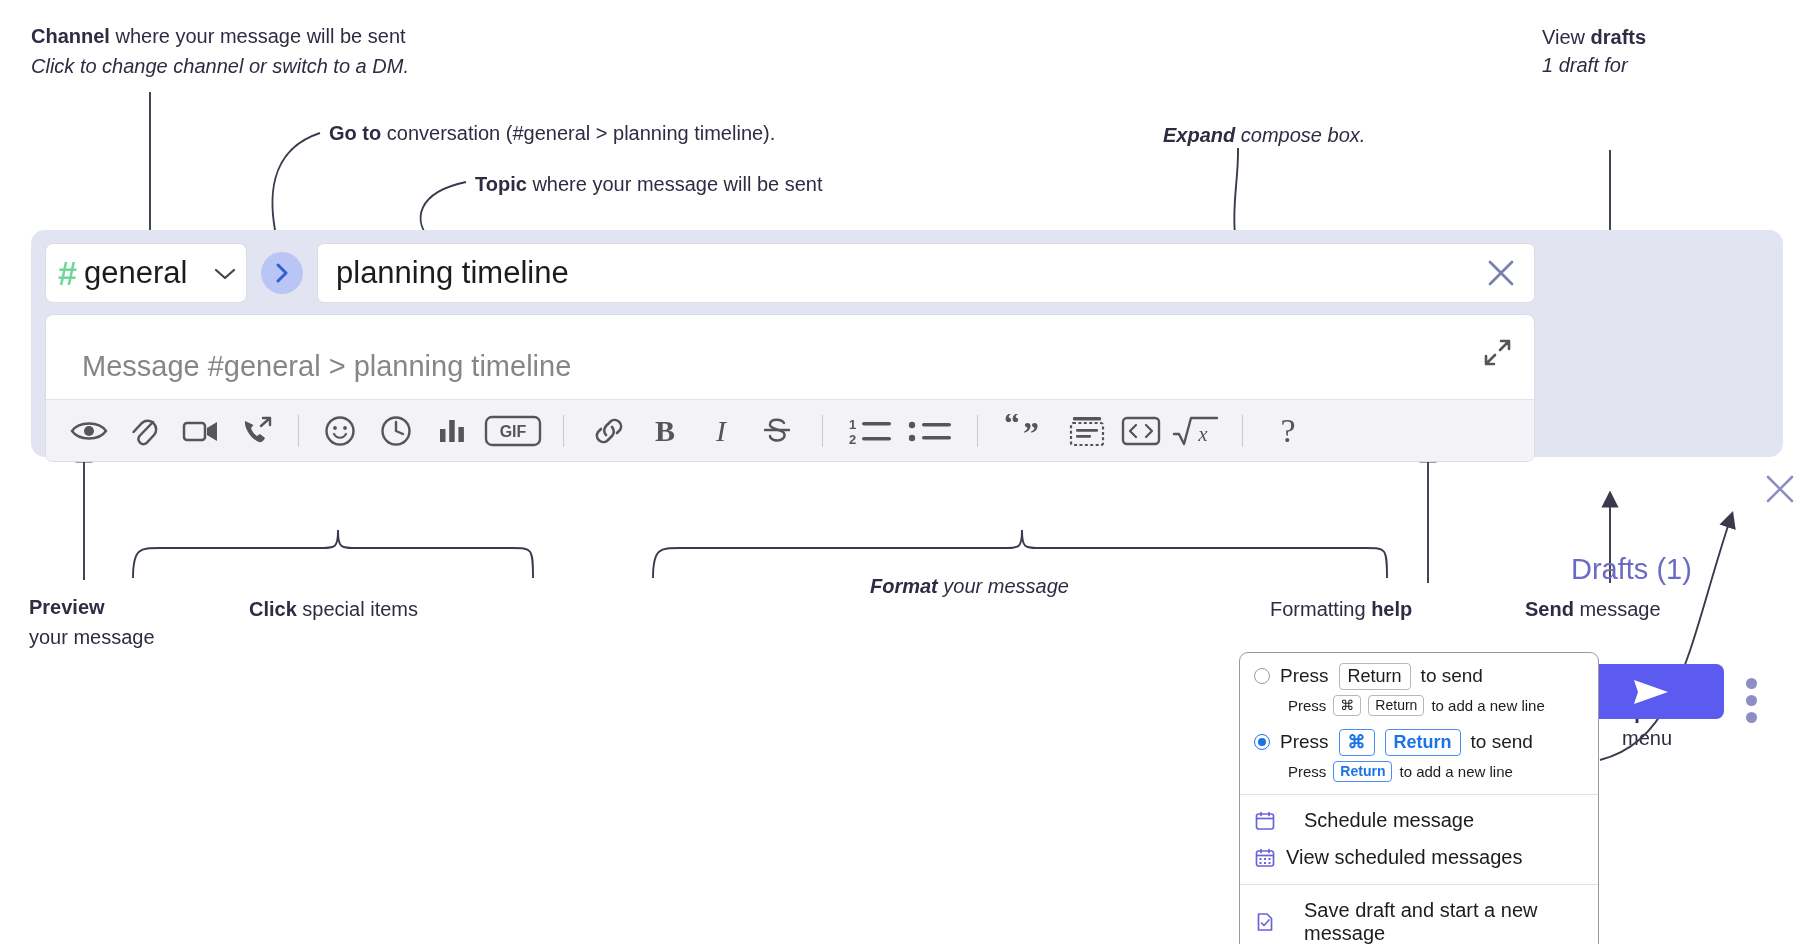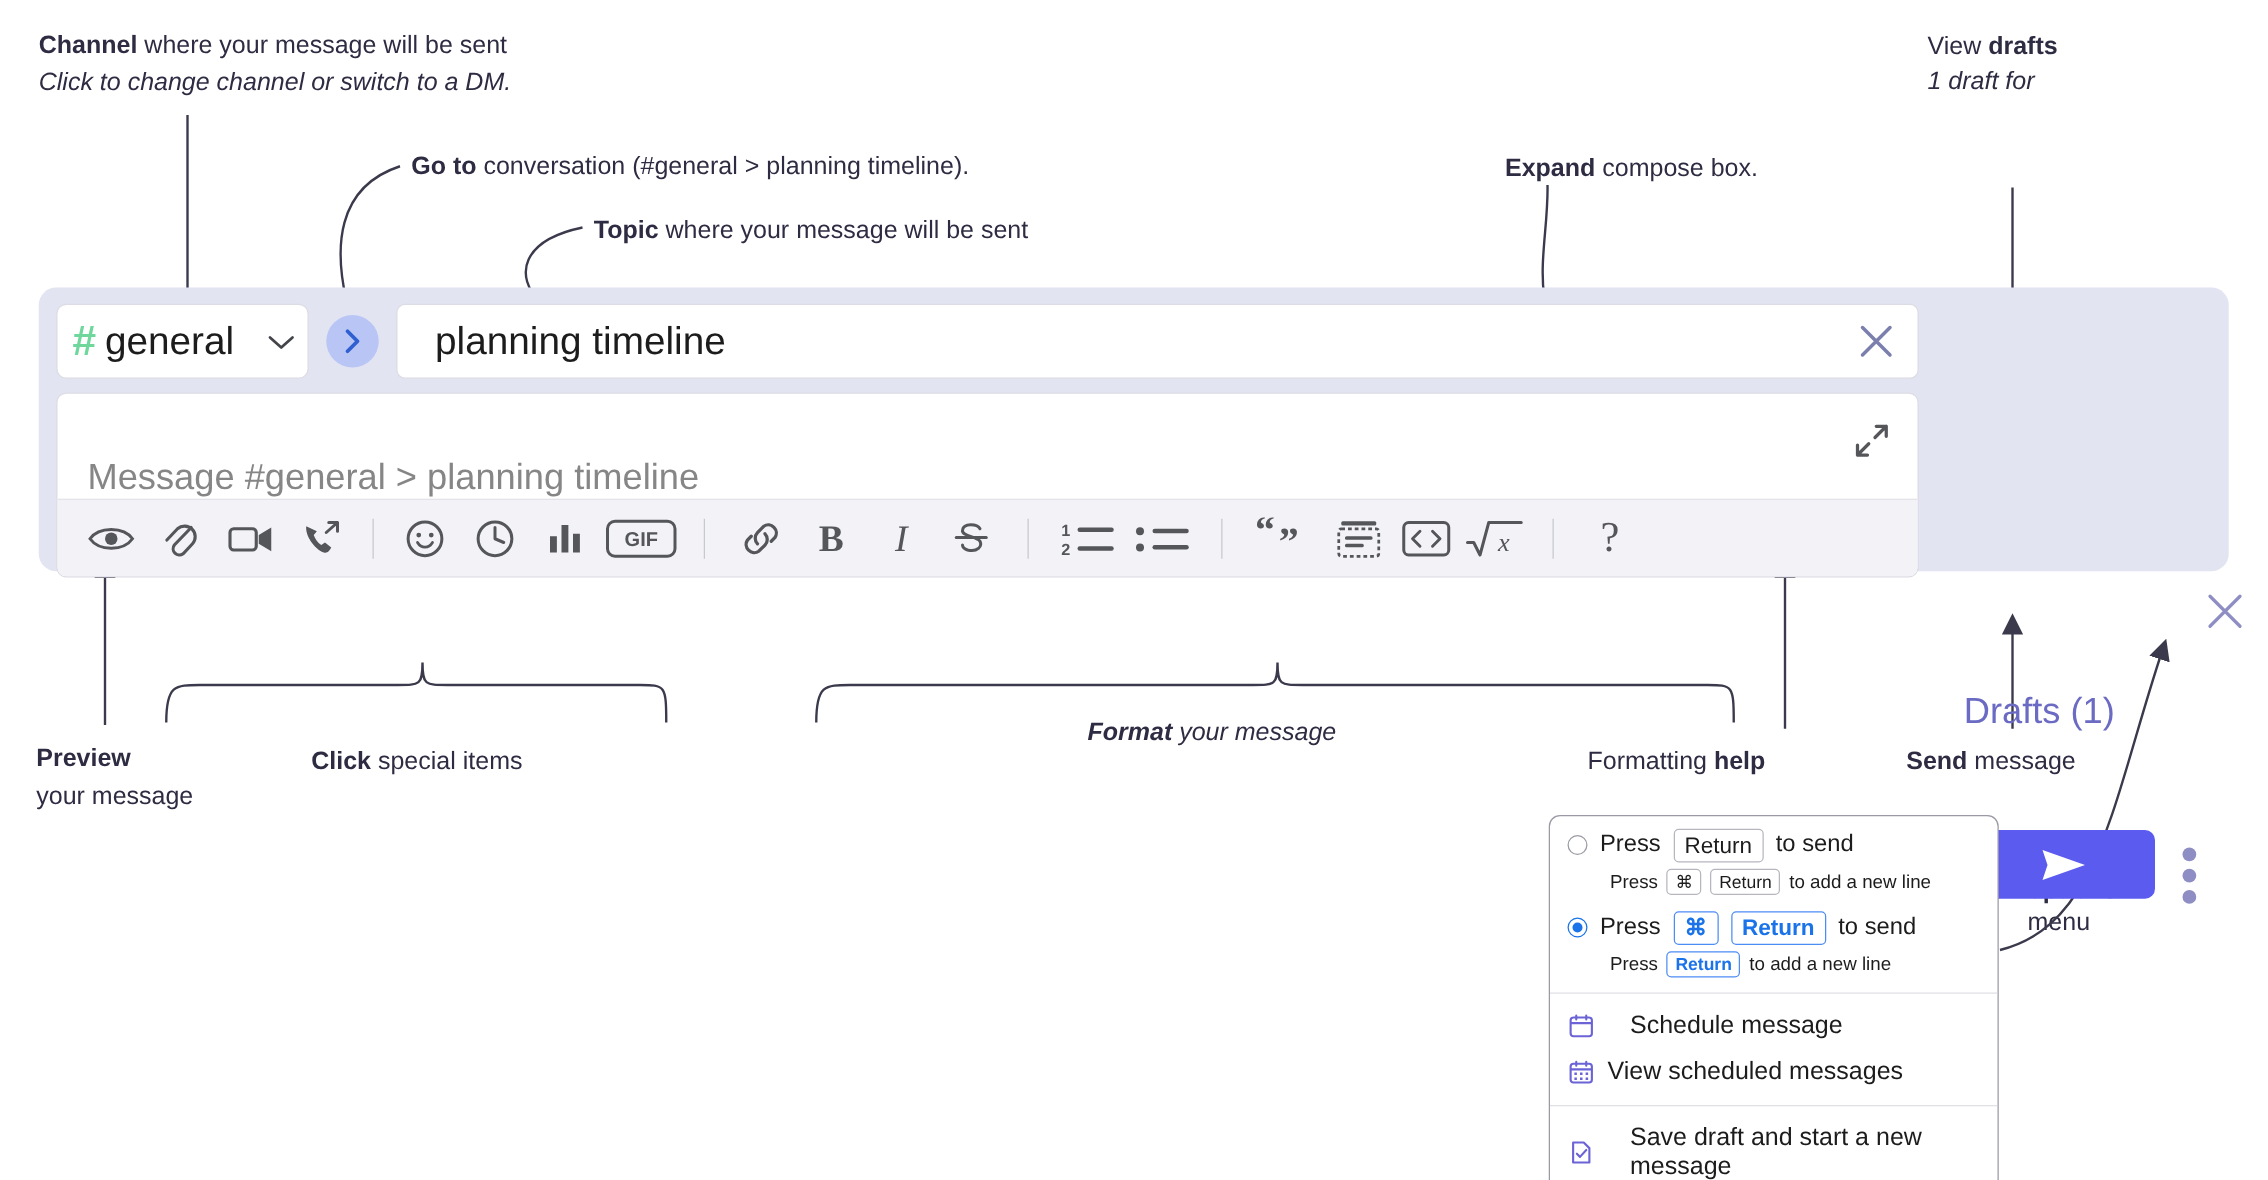--- a/index.html
+++ b/index.html
@@ -39,28 +39,28 @@
   .chev{margin-left:auto;width:20px;height:12px;position:relative;}
   .chev svg{display:block;}
   .goto-btn{
     width:42px;height:42px;border-radius:50%;background:#b9c6f5;
     display:flex;align-items:center;justify-content:center;margin:0 14px;cursor:pointer;flex:0 0 auto;
   }
   .topic-field{
     flex:1;height:60px;background:#fff;border:1px solid #dcdce4;border-radius:7px;
     display:flex;align-items:center;padding:0 14px 0 18px;box-sizing:border-box;
   }
-  .topic-text{font-size:31px;color:#1d1c1d;flex:1;margin-left:12px;}
+  .topic-text{font-size:31px;color:#1d1c1d;flex:1;}
   .x-btn{width:38px;height:38px;display:flex;align-items:center;justify-content:center;cursor:pointer;}
 
   .msgbox{
     margin-top:10px;background:#fff;border:1px solid #dcdce4;border-radius:8px;
     overflow:hidden;
   }
-  .msg-area{height:84px;position:relative;display:flex;align-items:flex-end;}
+  .msg-area{height:84px;position:relative;display:flex;align-items:center;padding-left:12px;}
   .placeholder{font-size:29px;color:#868686;padding:18px 0 0 24px;}
   .expand-btn{position:absolute;right:20px;top:22px;cursor:pointer;}
 
   .toolbar{
     height:62px;background:#f3f3f7;border-top:1px solid #e3e3ea;
     display:flex;align-items:center;padding:0 16px;box-sizing:border-box;gap:2px;
   }
   .tb{width:54px;height:54px;display:flex;align-items:center;justify-content:center;cursor:pointer;flex:0 0 auto;}
   .tb svg{display:block;}
   .sep{width:1px;height:32px;background:#c8c8cf;margin:0 12px;flex:0 0 auto;}
@@ -116,21 +116,21 @@
   </div>
 
   <div class="anno a-28" style="left:329px;top:121px;">
     <b>Go to</b><span> conversation (#general &gt; planning timeline).</span>
   </div>
 
   <div class="anno a-28" style="left:475px;top:172px;">
     <b>Topic</b><span> where your message will be sent</span>
   </div>
 
-  <div class="anno a-28" style="left:1204px;top:123px;">
+  <div class="anno a-28" style="left:1163px;top:123px;font-style:italic;">
     <b>Expand</b><span> compose box.</span>
   </div>
 
   <div class="anno a-28" style="left:1542px;top:25px;">
     <div><span>View </span><b>drafts</b></div>
     <div style="margin-top:4px;"><i>1 draft for</i></div>
   </div>
 
   <div class="anno a-28" style="left:29px;top:595px;">
     <div><b>Preview</b></div>

